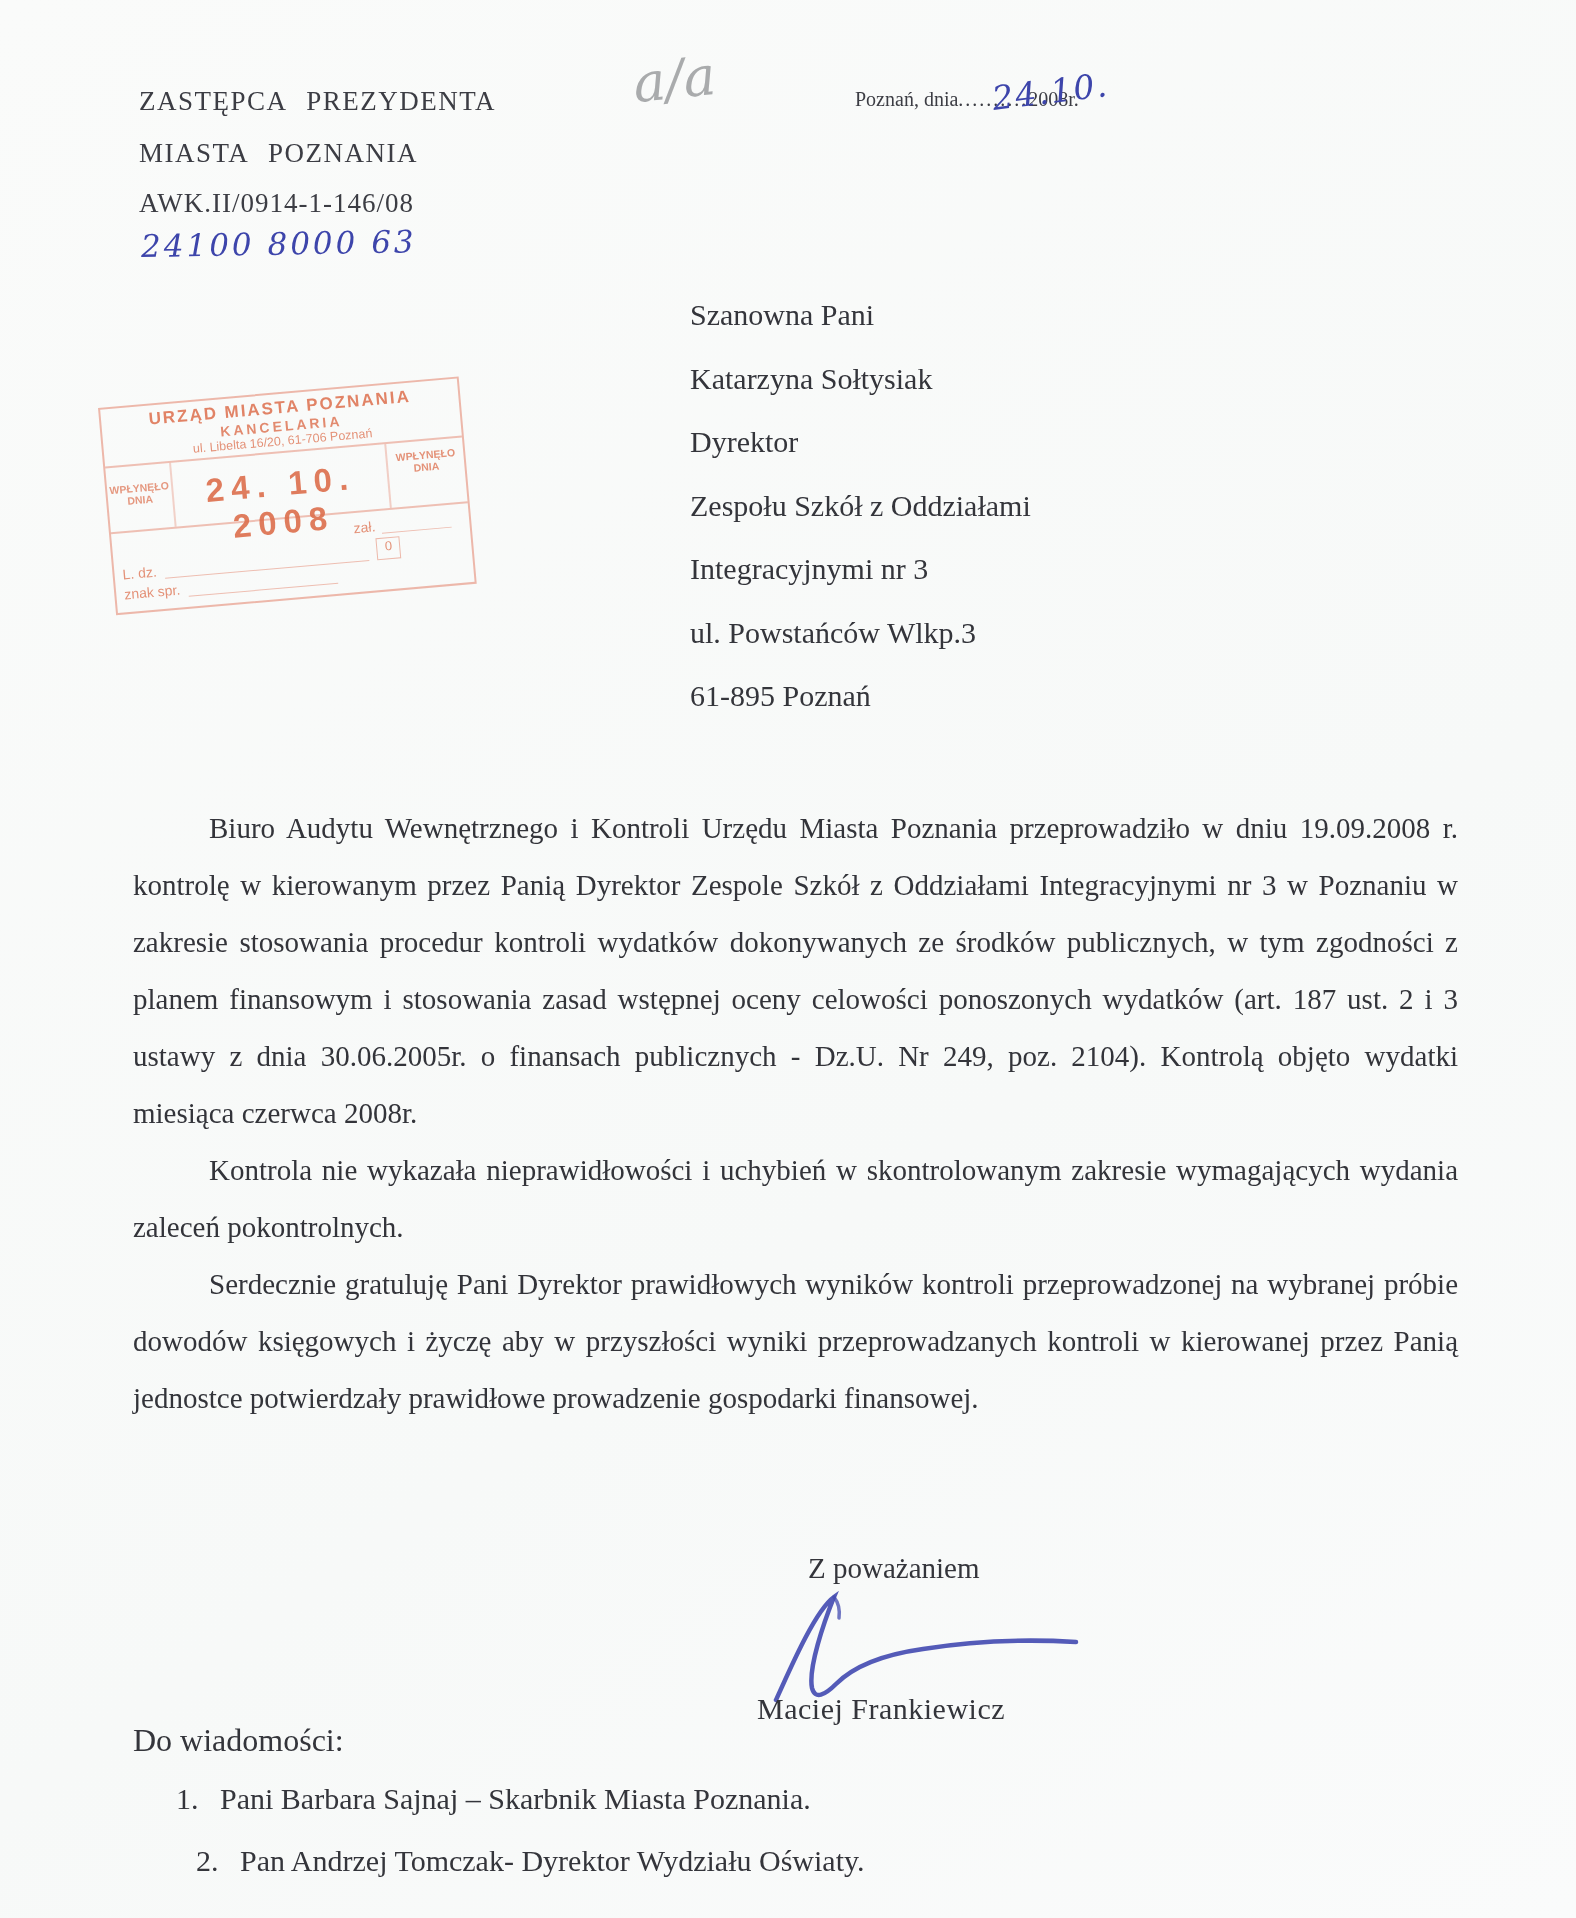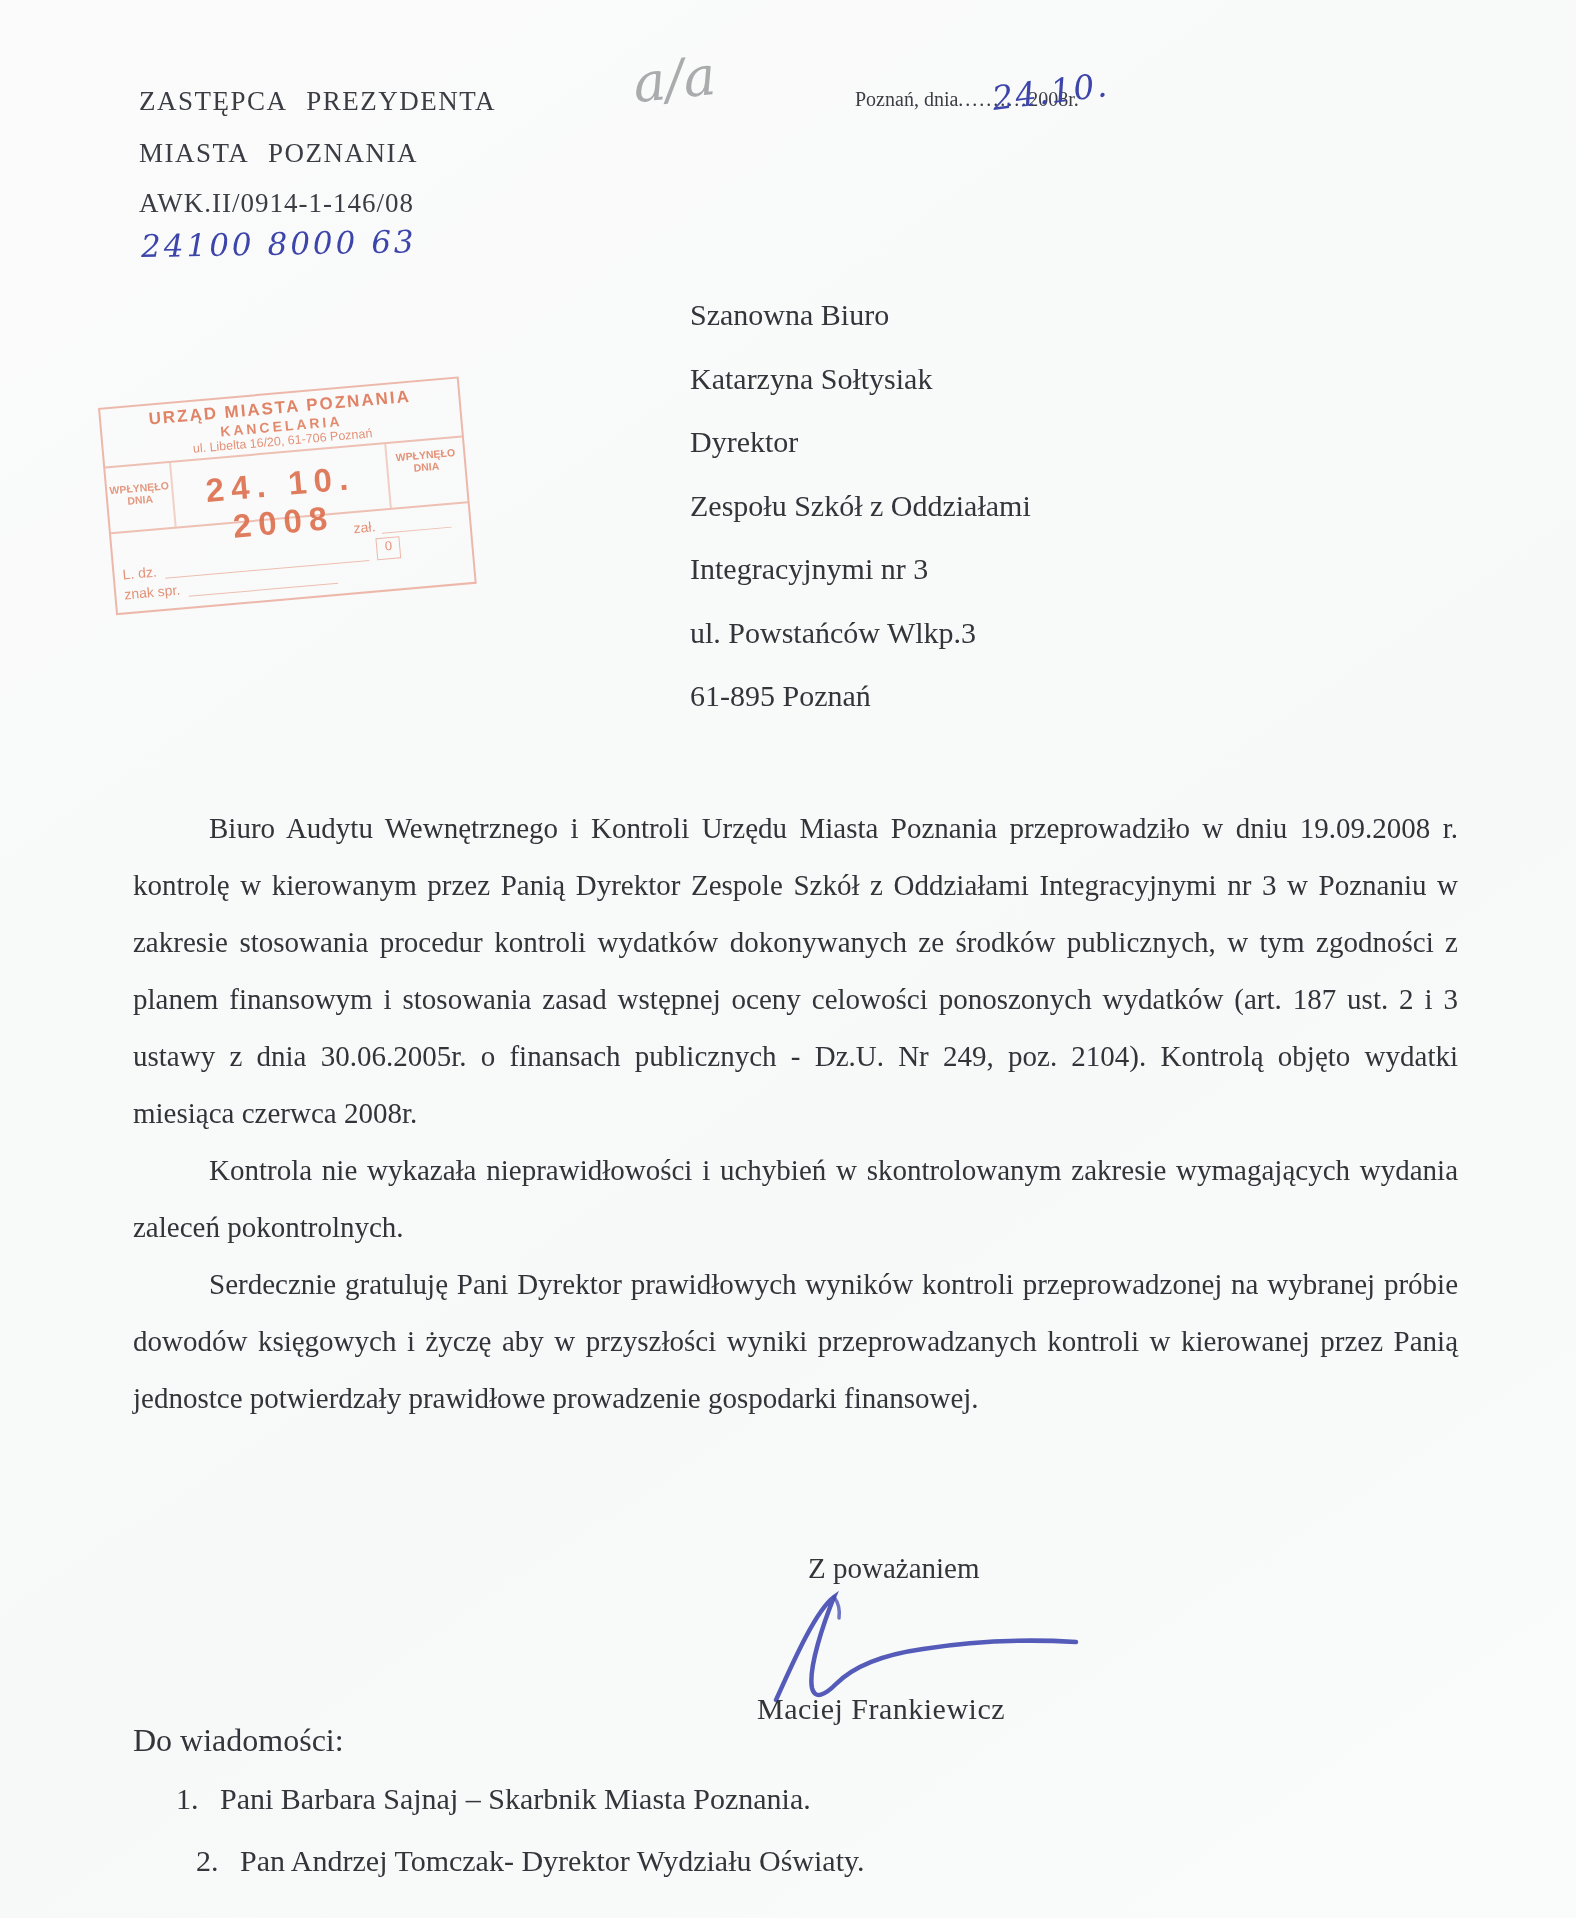--- a/index.html
+++ b/index.html
@@ -110,21 +110,21 @@
         <span class="sbox">0</span>
       </div>
       <div class="srow">
         <span>znak spr.</span>
         <span class="sline" style="width:150px;margin-left:8px;"></span>
       </div>
     </div>
   </div>
 
   <div class="abs recipient" style="left:690px;top:283px;">
-    <div>Szanowna Biuro</div>
+    <div>Szanowna Pani</div>
     <div>Katarzyna Sołtysiak</div>
     <div>Dyrektor</div>
     <div>Zespołu Szkół z Oddziałami</div>
     <div>Integracyjnymi nr 3</div>
     <div>ul. Powstańców Wlkp.3</div>
     <div>61-895  Poznań</div>
   </div>
 
   <div class="abs body-text" style="left:133px;top:800px;">
     <p>Biuro Audytu Wewnętrznego i Kontroli Urzędu Miasta Poznania przeprowadziło w dniu 19.09.2008 r. kontrolę w kierowanym przez Panią Dyrektor Zespole Szkół z Oddziałami Integracyjnymi nr 3  w Poznaniu    w zakresie stosowania procedur  kontroli wydatków dokonywanych ze środków publicznych, w tym zgodności z planem finansowym i stosowania zasad wstępnej oceny celowości ponoszonych wydatków  (art. 187 ust. 2 i 3 ustawy z dnia 30.06.2005r. o finansach publicznych - Dz.U. Nr 249, poz. 2104). Kontrolą objęto wydatki miesiąca czerwca 2008r.</p>

